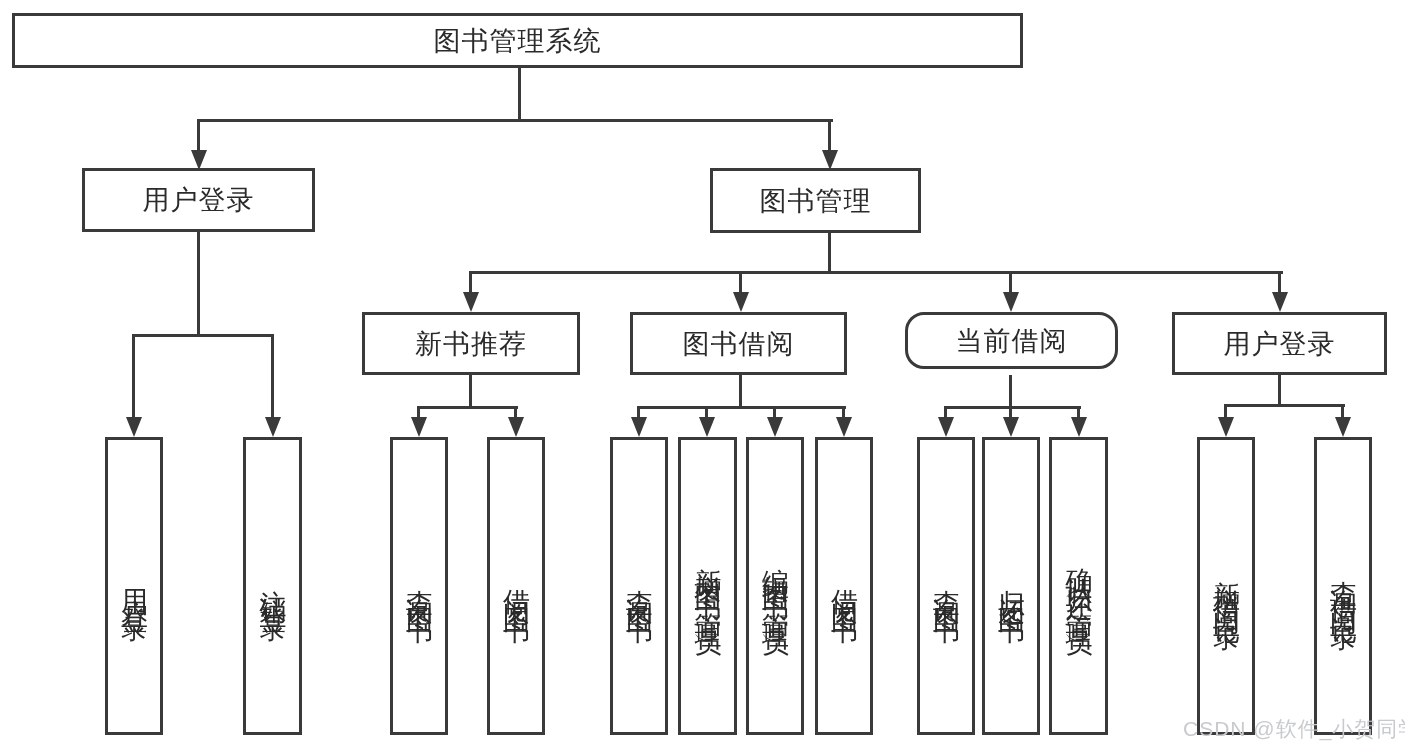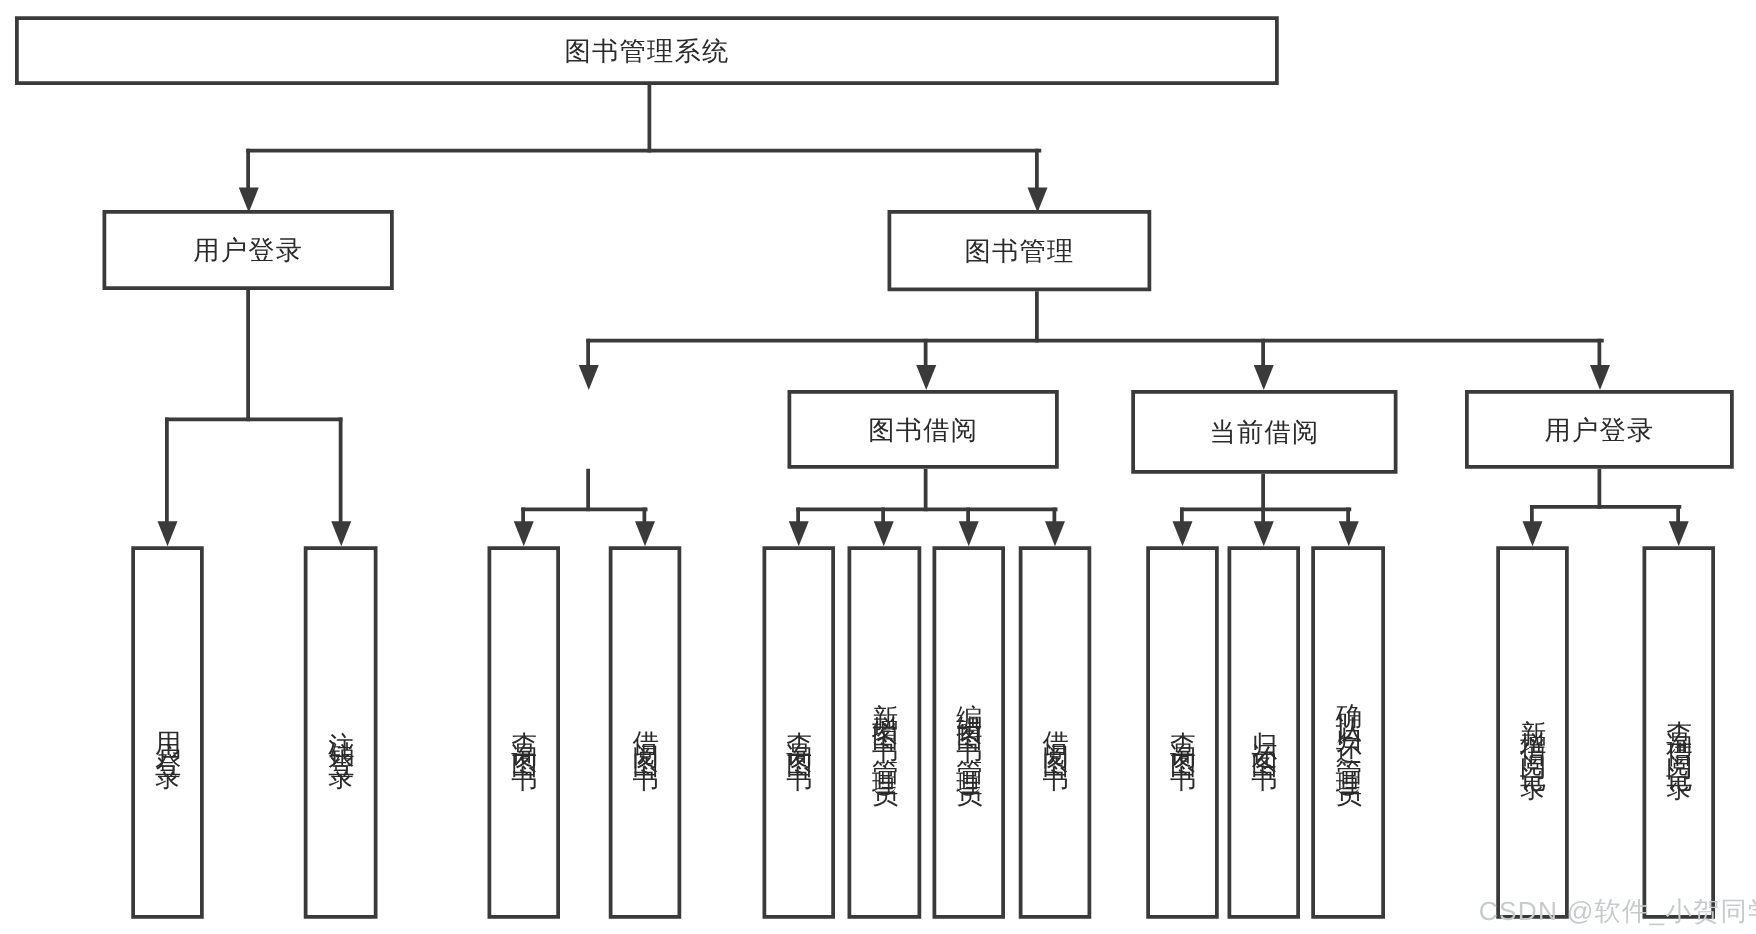--- a/index.html
+++ b/index.html
@@ -13,21 +13,21 @@
   
   .node {
     position:absolute;
     box-sizing:border-box;
     background:#ffffff;
     border:3px solid #3a3a3a;
     display:flex;
     align-items:center;
     justify-content:center;
     color:#2a2a2a;
-    font-size:21px;
+    font-size:27px;
     letter-spacing:1px;
     z-index:2;
   }
   .leaf {
     writing-mode:vertical-rl;
     text-orientation:mixed;
     letter-spacing:9px;
     line-height:1;
     padding:4px 0;
   }
@@ -53,22 +53,23 @@
 </head>
 <body>
 
 <div class="stage">
 
   <div class="node" style="left:12px; top:13px; width:1011px; height:55px;">图书管理系统</div>
 
   <div class="node" style="left:82px; top:168px; width:233px; height:64px;">用户登录</div>
   <div class="node" style="left:710px; top:168px; width:211px; height:65px;">图书管理</div>
 
+  <div class="node" style="left:362px; top:312px; width:218px; height:63px;">新书推荐</div>
   <div class="node" style="left:630px; top:312px; width:217px; height:63px;">图书借阅</div>
-  <div class="node" style="left:905px; top:312px; width:213px; height:67px;">当前借阅</div>
+  <div class="node" style="left:905px; top:312px; width:213px; height:57px;border-radius:19px;">当前借阅</div>
   <div class="node" style="left:1172px; top:312px; width:215px; height:63px;">用户登录</div>
 
   <div class="node leaf" style="left:105px; top:437px; width:58px; height:298px;">用户登录</div>
   <div class="node leaf" style="left:243px; top:437px; width:59px; height:298px;">注销登录</div>
 
   <div class="node leaf" style="left:390px; top:437px; width:58px; height:298px;">查询图书</div>
   <div class="node leaf" style="left:487px; top:437px; width:58px; height:298px;">借阅图书</div>
 
   <div class="node leaf" style="left:610px; top:437px; width:58px; height:298px;">查询图书</div>
   <div class="node leaf" style="left:678px; top:437px; width:59px; height:298px;">新增图书（管理员）</div>

